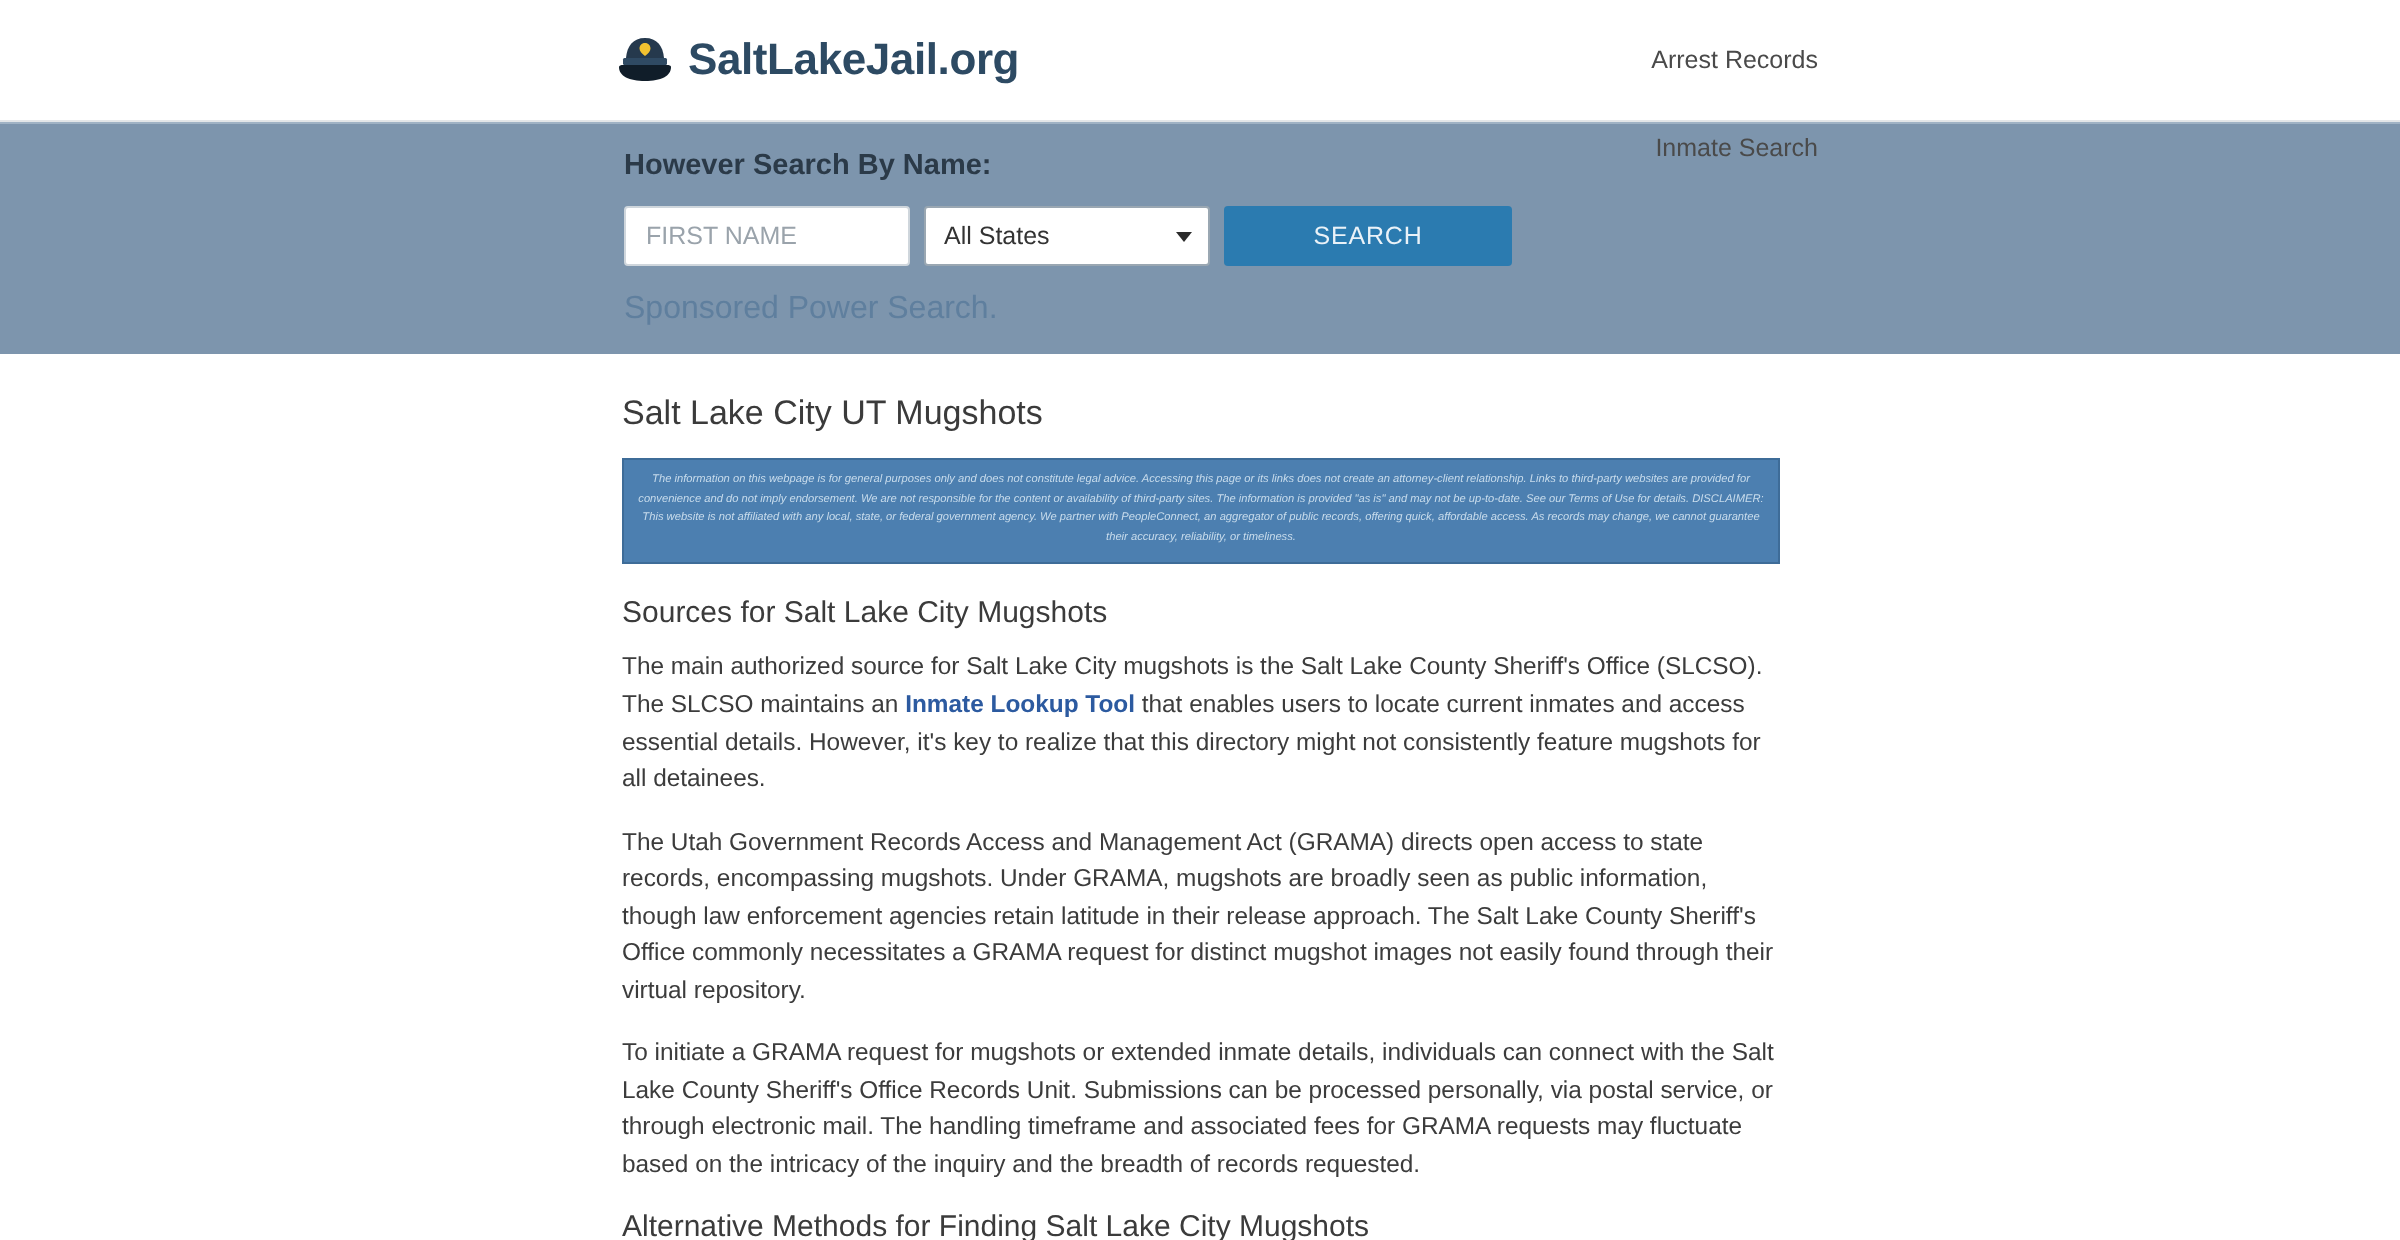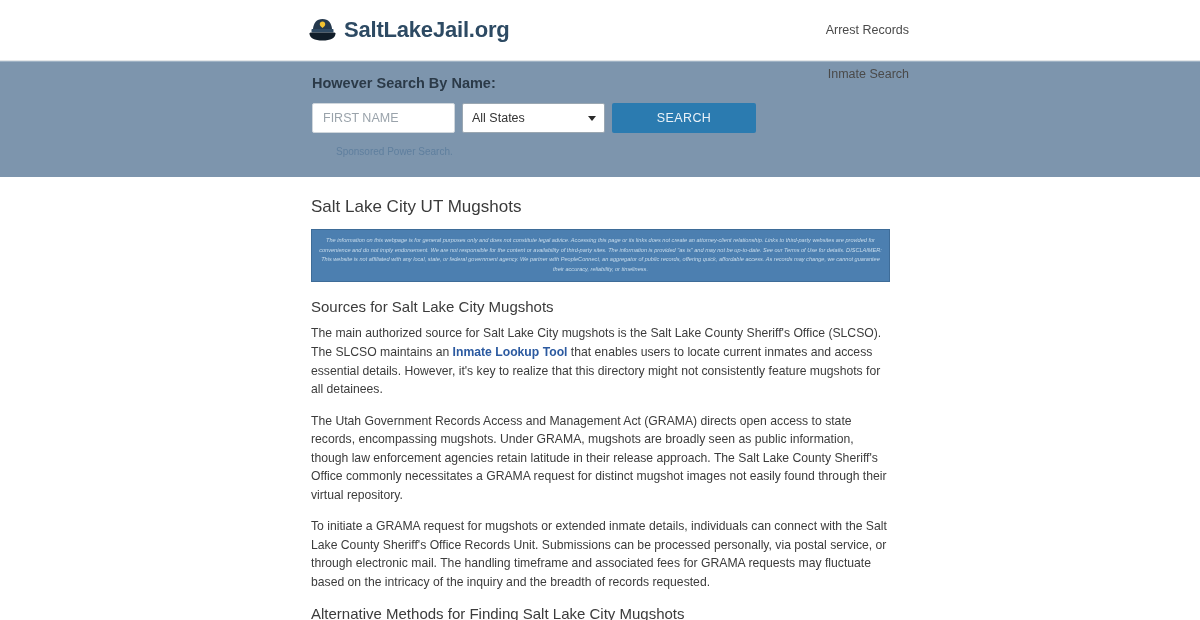--- a/index.html
+++ b/index.html
@@ -144,23 +144,22 @@
     border: none;
     border-radius: 2px;
     color: #eaf2f8;
     font-family: "Liberation Sans", sans-serif;
     font-size: 12.5px;
     letter-spacing: 0.4px;
     cursor: pointer;
   }
   .sponsored {
     margin-top: 13px;
-    font-size: 10px;
+    font-size: 16px;
     color: #5f7f9e;
-    margin-left: 24px;
   }
 
   
   .content {
     width: 600px;
     margin: 0 auto;
     padding: 14px 10px 0 11px;
     box-sizing: border-box;
   }
   .page-title {

